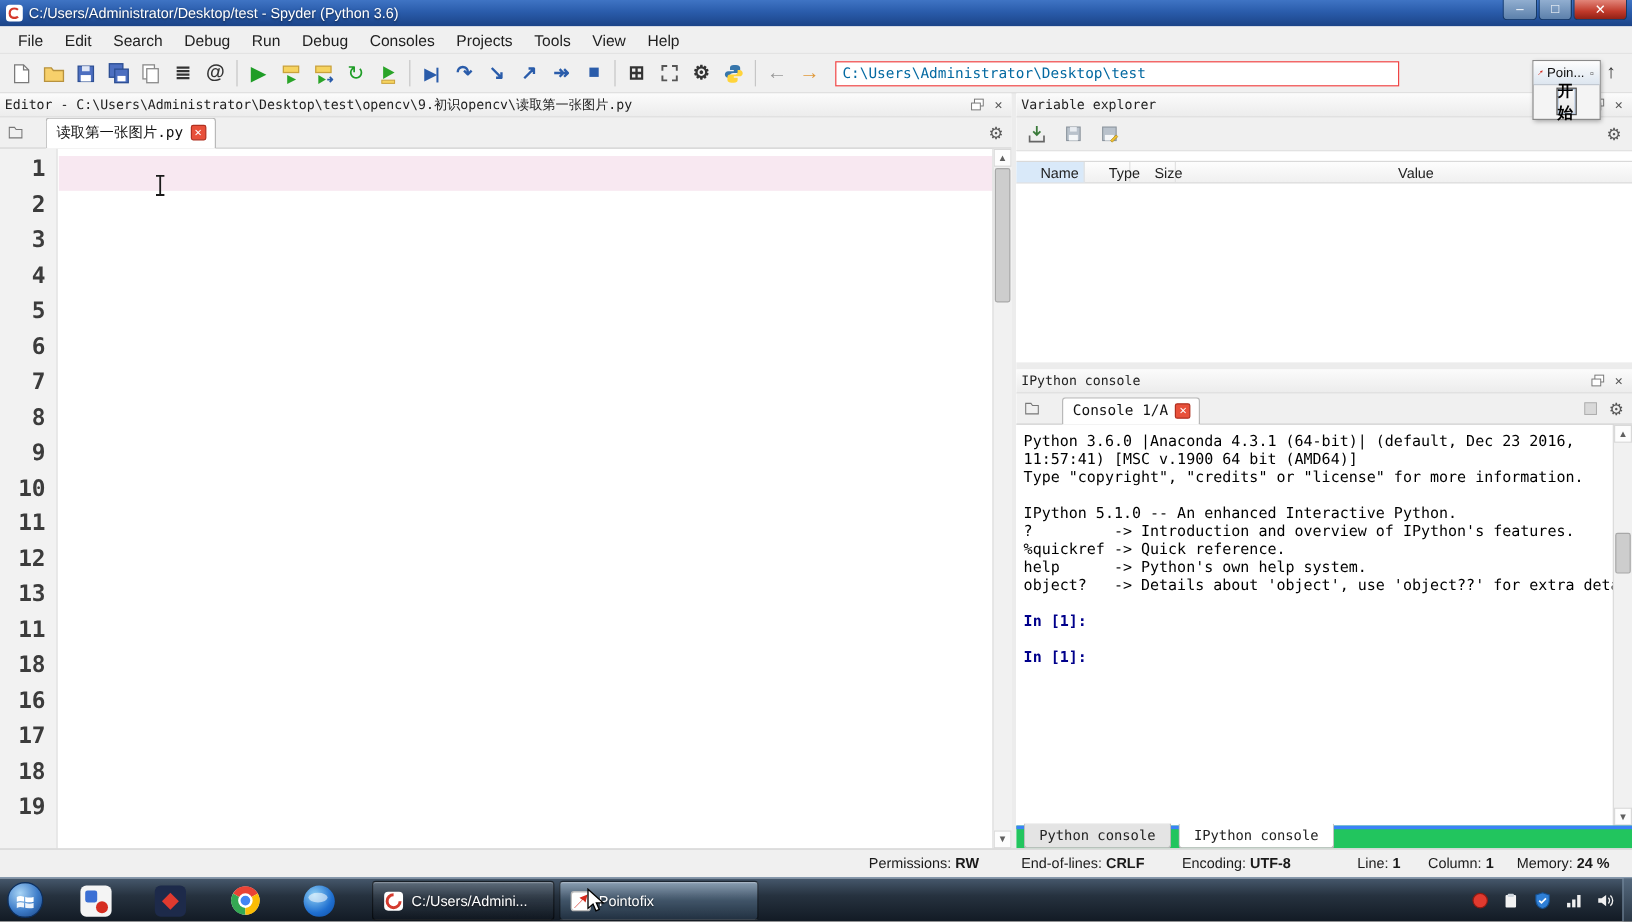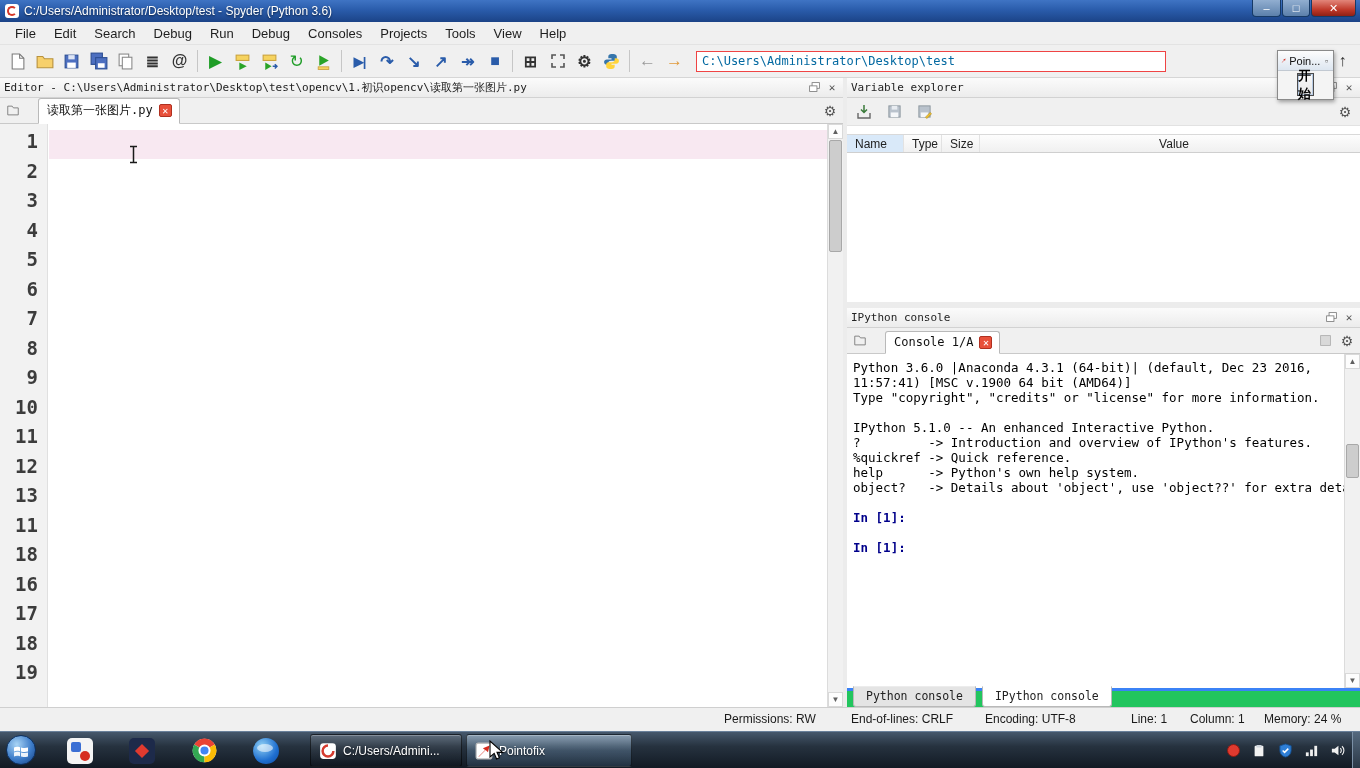--- a/index.html
+++ b/index.html
@@ -77,21 +77,21 @@
   .vsplit{position:absolute;left:843px;top:78px;width:4px;height:629px;background:#ececec}
 
   
   .right-panel{position:absolute;left:847px;top:78px;width:513px;height:629px;background:#fff}
   .ve-pane{position:absolute;left:0;top:0;width:100%;height:224px;background:#fff}
   .ve-toolbar{position:absolute;left:0;top:20px;width:100%;height:28px;background:#f0f0f0;
     border-bottom:1px solid #e2e2e2;display:flex;align-items:center;gap:12px;padding:0 8px}
   .ve-colheader{position:absolute;left:0;top:56px;width:100%;height:19px;display:flex;
     background:linear-gradient(180deg,#fdfdfd,#f0f0f0);border-top:1px solid #d9d9d9;
     border-bottom:1px solid #cfcfcf;font-size:12px;color:#222}
-  .vcol{display:flex;align-items:center;border-right:1px solid #e2e2e2;padding-left:8px}
+  .vcol{display:flex;align-items:center;border-right:1px solid #e2e2e2;padding-left:20px}
   .vcol.c-name{width:57px;background:#d9e9f9}
   .vcol.c-type{width:38px}.vcol.c-size{width:38px}
   .vcol.c-value{flex:1;justify-content:center;border-right:none}
   .hsplit{position:absolute;left:0;top:224px;width:100%;height:6px;background:#ececec}
 
   .console-pane{position:absolute;left:0;top:230px;width:100%;height:399px;background:#fff}
   .console-body{position:absolute;left:0;top:46px;right:16px;bottom:19px;background:#fff;
     padding:6px 0 0 6px;overflow:hidden}
   .cline{font:12.5px "DejaVu Sans Mono",monospace;line-height:15px;color:#000;white-space:pre}
   .cline.prompt{color:#00008b;font-weight:bold}
@@ -99,21 +99,21 @@
   .bottom-tabs{position:absolute;left:0;bottom:0;width:100%;height:19px;background:#22c55e;
     border-top:3px solid #3b82f6;display:flex;align-items:flex-end}
   .btab{font:11.5px "DejaVu Sans Mono",monospace;color:#222;padding:2px 12px 3px;
     border:1px solid #b9b9b9;border-top:1px solid #ececec;border-radius:0 0 3px 3px;margin-left:6px;margin-top:-1px;background:#e4e4e4}
   .btab.active{background:#fff;border-top-color:#fff}
 
   
   .statusbar{position:absolute;left:0;top:707px;width:100%;height:24px;background:#f0f0f0;
     border-top:1px solid #cfcfcf;font-size:12px;color:#1a1a1a}
   .status-item{position:absolute;top:4px;white-space:nowrap}
-  .status-item b{font-weight:normal}
+  .status-item b{font-weight:bold}
   .st0{left:724px}.st1{left:851px}.st2{left:985px}.st3{left:1131px}.st4{left:1190px}.st5{left:1264px}
 
   
   .taskbar{position:absolute;left:0;top:731px;width:100%;height:37px;
     background:linear-gradient(180deg,#46586c 0%,#26323f 40%,#121a24 100%);
     border-top:1px solid #69809a}
   .orb{position:absolute;left:6px;top:3px;width:30px;height:30px;border-radius:50%;
     background:radial-gradient(circle at 35% 30%,#a8d4f5,#3d7cc9 55%,#163f7e);
     border:1px solid #0d2f5e;display:flex;align-items:center;justify-content:center}
   .ql{position:absolute;left:64px;top:2px;display:flex;gap:30px;align-items:center;height:33px}
@@ -258,21 +258,21 @@
       </span>
     <span class="tsep"></span>
     <span class="tbtn g-gray">←</span>
     <span class="tbtn g-orange">→</span>
     <input class="path-input" value="C:\Users\Administrator\Desktop\test" style="">
     <span class="tbtn parent-btn g-dark">↑</span>
   </div>
 
   <div class="editor-pane">
     <div class="pane-head">
-      <span>Editor - C:\Users\Administrator\Desktop\test\opencv\1.初识opencv\读取第一张图片.py</span>
+      <span>Editor - C:\Users\Administrator\Desktop\test\opencv\9.初识opencv\读取第一张图片.py</span>
       <span class="ph-icons">
         <span class="mini-ic">
             <svg width="13" height="13" viewBox="0 0 16 16">
               <rect x="5" y="2" width="9" height="7" fill="#fff" stroke="#777"></rect>
               <rect x="2" y="6" width="9" height="7" fill="#fff" stroke="#777"></rect>
             </svg>
           </span>
         <span class="mini-ic">✕</span>
       </span>
     </div>

